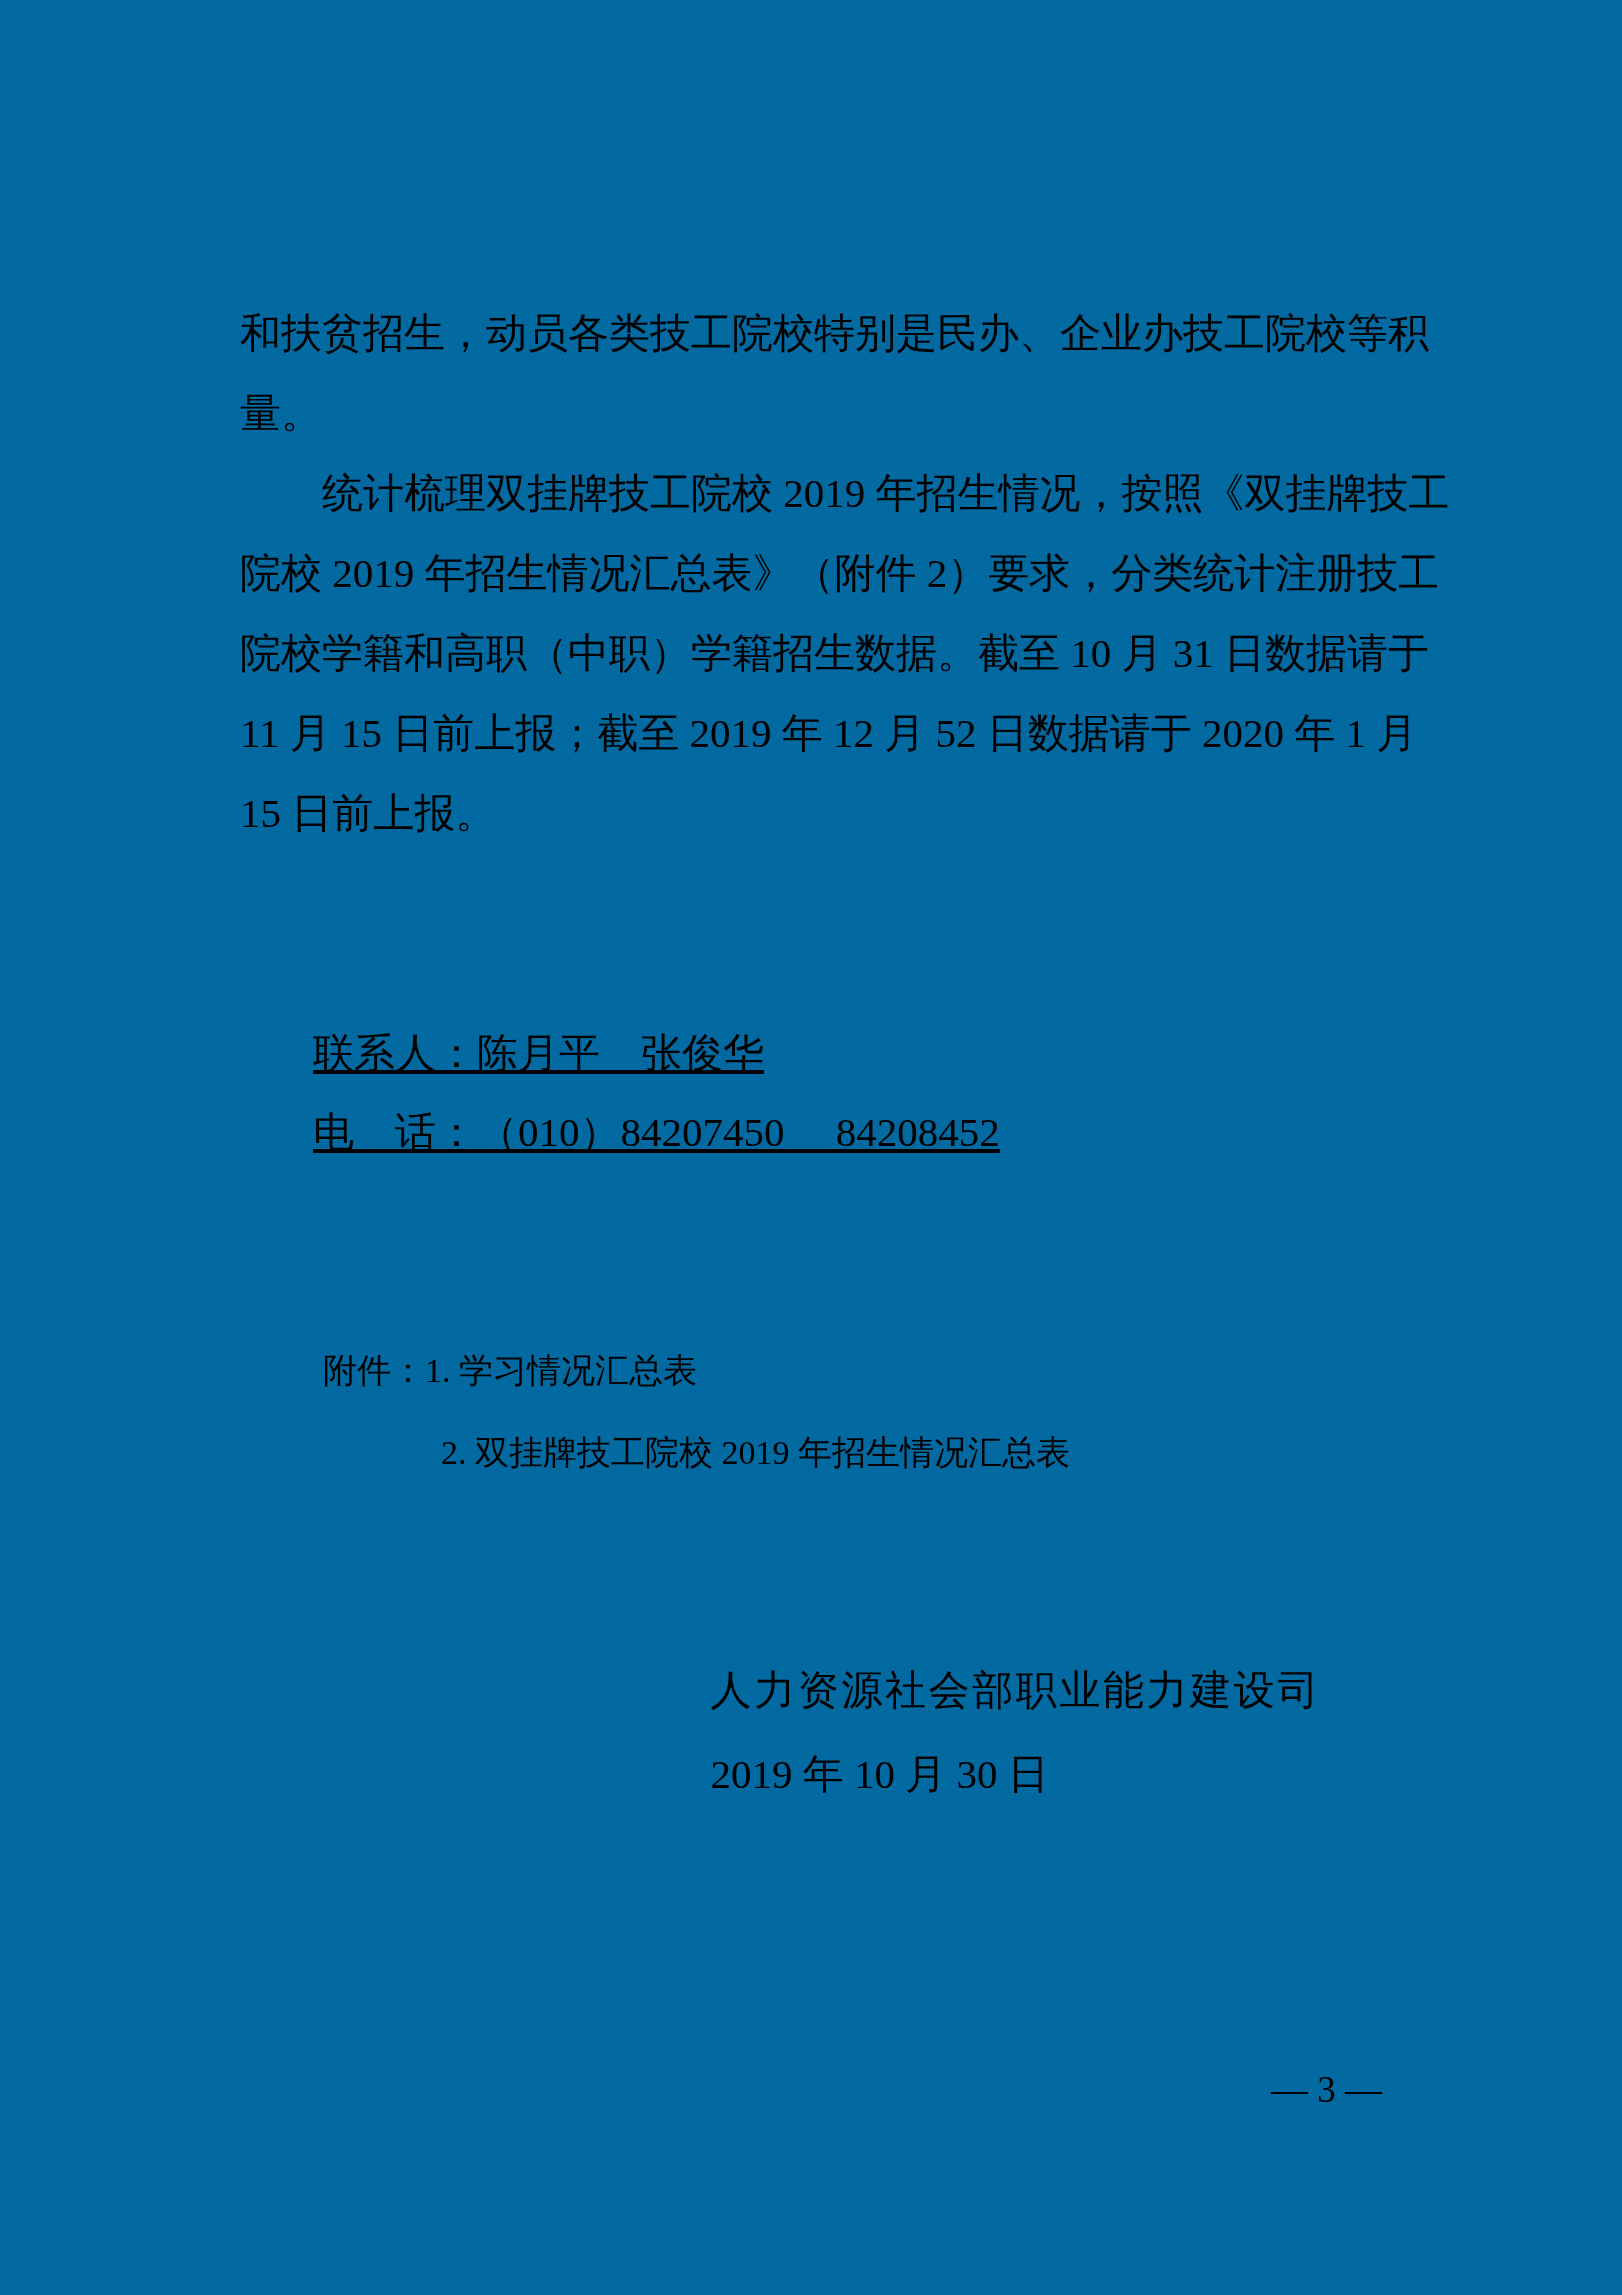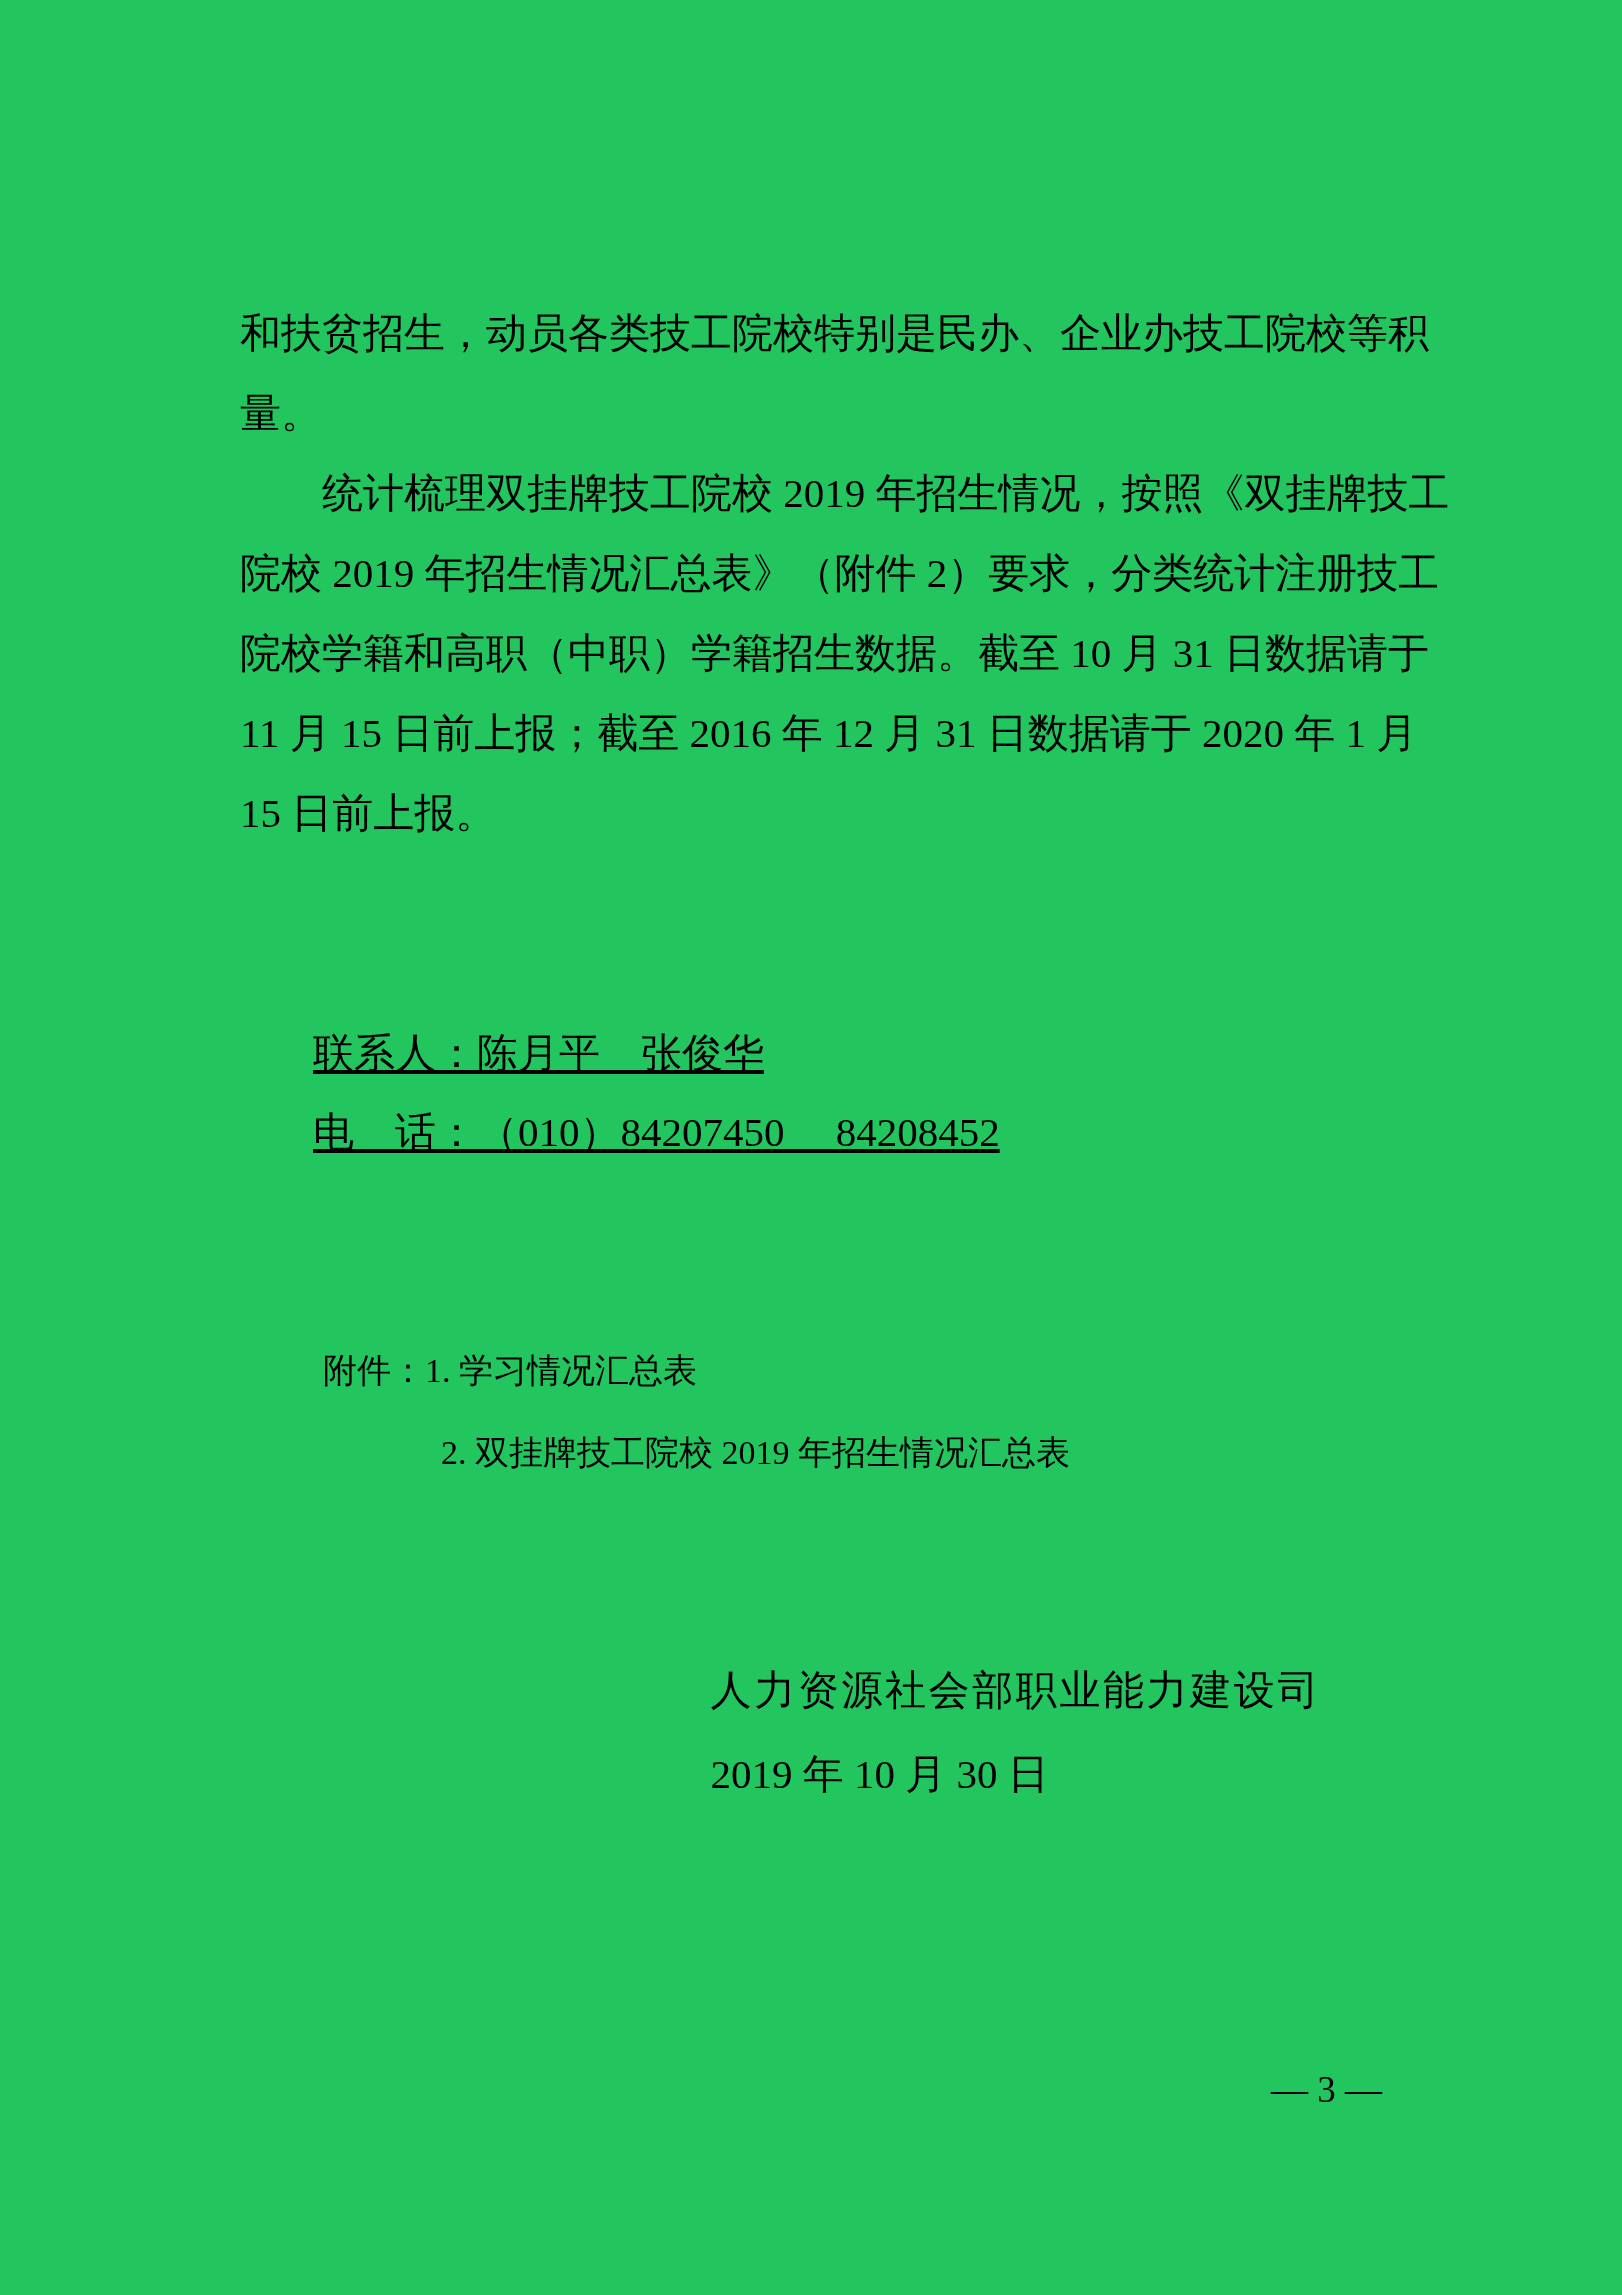--- a/index.html
+++ b/index.html
@@ -1,20 +1,20 @@
 <!DOCTYPE html>
 <html style="font-size:10.5px"><head>
 <meta charset="utf-8">
 <style>
   html, body { margin: 0; padding: 0; background: #ffffff; }
   .page {
     position: relative;
     width: 1623px;
     height: 2295px;
-    background: #22c55e;
+    background: #0369a1;
     color: #000000;
     font-family: "Liberation Serif", "DejaVu Serif", serif;
     overflow: hidden;
   }
   .doc-line {
     white-space: nowrap;
     height: 80px;
   }
   .para-block {
     position: absolute;
@@ -67,21 +67,21 @@
 
   <div class="para-block">
     <div>
         <div class="doc-line">和扶贫招生，动员各类技工院校特别是民办、企业办技工院校等积</div>
         <div class="doc-line">量。</div>
       </div>
     <div>
         <div class="doc-line indent">统计梳理双挂牌技工院校 2019 年招生情况，按照《双挂牌技工</div>
         <div class="doc-line">院校 2019 年招生情况汇总表》（附件 2）要求，分类统计注册技工</div>
         <div class="doc-line">院校学籍和高职（中职）学籍招生数据。截至 10 月 31 日数据请于</div>
-        <div class="doc-line">11 月 15 日前上报；截至 2016 年 12 月 31 日数据请于 2020 年 1 月</div>
+        <div class="doc-line">11 月 15 日前上报；截至 2019 年 12 月 52 日数据请于 2020 年 1 月</div>
         <div class="doc-line">15 日前上报。</div>
       </div>
   </div>
 
   <div class="contact-block">
       <div class="doc-line">联系人：陈月平　张俊华</div>
       <div class="doc-line">电　话：（010）84207450　 84208452</div>
     </div>
 
   <div class="attach-block">

